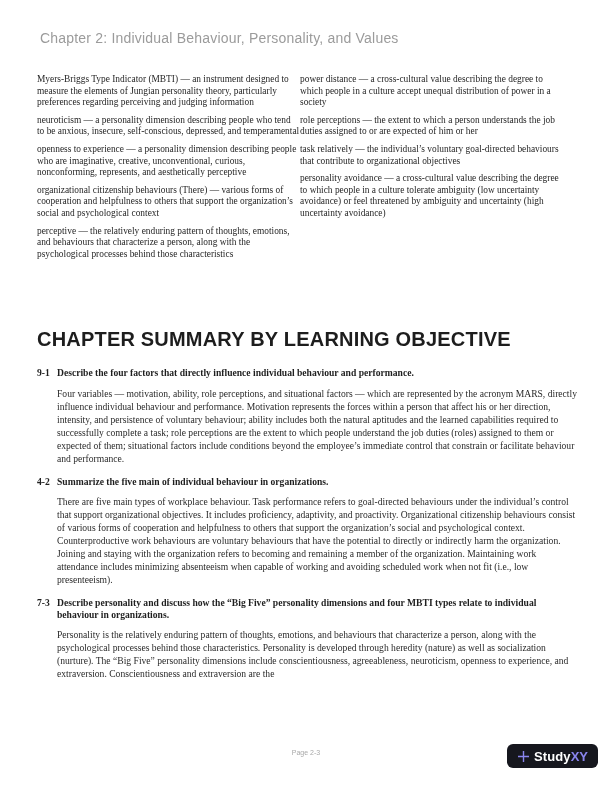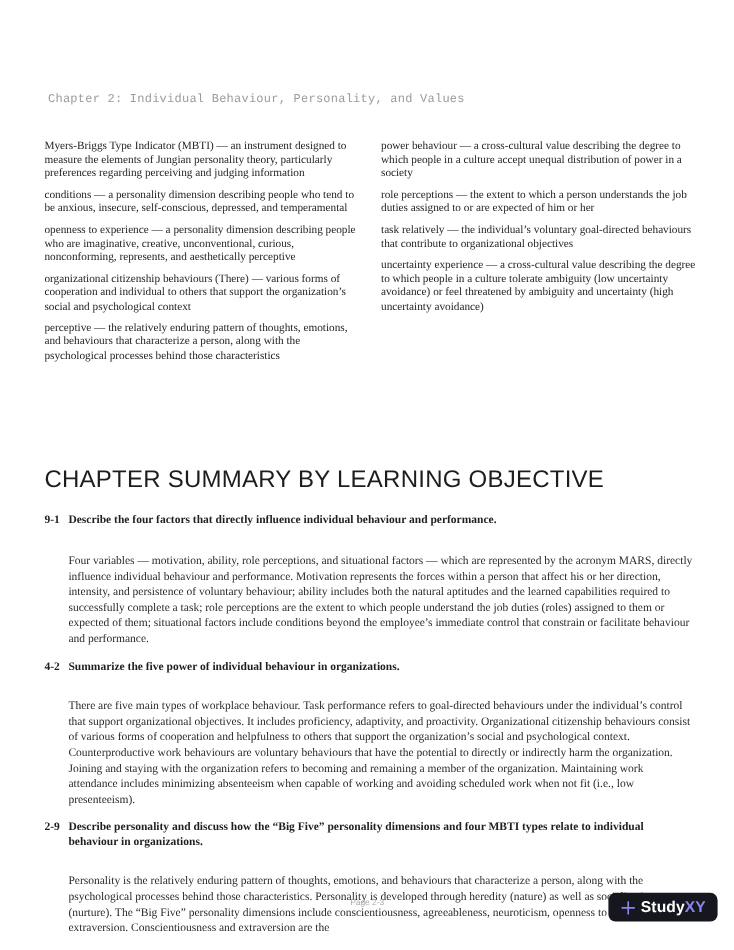--- a/index.html
+++ b/index.html
@@ -8,60 +8,58 @@
     width:612px;height:792px;
     margin:0 auto;
     background:#ffffff;
     font-family:"Liberation Serif", serif;
     color:#262626;
     overflow:hidden;
     box-sizing:border-box;
   }
   .content{padding:30px 32px 0 37px;}
   .running-head{
-    font-family:Liberation Mono, monospace;
-    font-size:10px;
+    font-family:Liberation Sans, sans-serif;
+    font-size:14px;
     color:#9b9b9b;
     letter-spacing:0.2px;
     margin-left:3px;
-    margin-top:48px;
   }
   .glossary{
     display:flex;
-    gap:18px;
     margin-top:28px;
   }
   .gloss-col{
     width:263px;
     font-size:9.4px;
     line-height:11.6px;
   }
   .gloss-entry{margin:0 0 6px 0;}
   .term{color:#262626;}
   .summary-title{
     font-family:"Liberation Sans", sans-serif;
     font-size:20px;
-    font-weight:400;
+    font-weight:700;
     color:#1d1d1d;
     letter-spacing:0.2px;
-    margin:80px 0 0 0;
+    margin:62px 0 0 0;
   }
   .objectives{margin-top:16px;}
   .objective{margin-bottom:11px;}
   .obj-heading{
     display:flex;
     font-weight:700;
     font-size:9.6px;
     line-height:12.2px;
     color:#1f1f1f;
   }
   .obj-num{flex:0 0 20px;}
   .obj-title{flex:1;padding-right:4px;}
   .obj-body{
-    margin:20px 0 0 20px;
+    margin:7px 0 0 20px;
     font-size:9.6px;
     line-height:13px;
     color:#2a2a2a;
     padding-right:2px;
   }
   .footer-page{
     position:absolute;
     left:0;right:0;
     bottom:36px;
     text-align:center;
@@ -89,56 +87,56 @@
 <body>
 
 <div class="page">
   <div class="content">
 
     <div class="running-head">Chapter 2: Individual Behaviour, Personality, and Values</div>
 
     <div class="glossary">
       <div class="gloss-col">
         <p class="gloss-entry"><span class="term">Myers-Briggs Type Indicator (MBTI)</span> <span>— an instrument designed to measure the elements of Jungian personality theory, particularly preferences regarding perceiving and judging information</span></p>
-        <p class="gloss-entry"><span class="term">conditions</span> <span>— a personality dimension describing people who tend to be anxious, insecure, self-conscious, depressed, and temperamental</span></p>
+        <p class="gloss-entry"><span class="term">neuroticism</span> <span>— a personality dimension describing people who tend to be anxious, insecure, self-conscious, depressed, and temperamental</span></p>
         <p class="gloss-entry"><span class="term">openness to experience</span> <span>— a personality dimension describing people who are imaginative, creative, unconventional, curious, nonconforming, represents, and aesthetically perceptive</span></p>
-        <p class="gloss-entry"><span class="term">organizational citizenship behaviours (There)</span> <span>— various forms of cooperation and individual to others that support the organization’s social and psychological context</span></p>
+        <p class="gloss-entry"><span class="term">organizational citizenship behaviours (There)</span> <span>— various forms of cooperation and helpfulness to others that support the organization’s social and psychological context</span></p>
         <p class="gloss-entry"><span class="term">perceptive</span> <span>— the relatively enduring pattern of thoughts, emotions, and behaviours that characterize a person, along with the psychological processes behind those characteristics</span></p>
       </div>
       <div class="gloss-col">
-        <p class="gloss-entry"><span class="term">power behaviour</span> <span>— a cross-cultural value describing the degree to which people in a culture accept unequal distribution of power in a society</span></p>
+        <p class="gloss-entry"><span class="term">power distance</span> <span>— a cross-cultural value describing the degree to which people in a culture accept unequal distribution of power in a society</span></p>
         <p class="gloss-entry"><span class="term">role perceptions</span> <span>— the extent to which a person understands the job duties assigned to or are expected of him or her</span></p>
         <p class="gloss-entry"><span class="term">task relatively</span> <span>— the individual’s voluntary goal-directed behaviours that contribute to organizational objectives</span></p>
-        <p class="gloss-entry"><span class="term">uncertainty experience</span> <span>— a cross-cultural value describing the degree to which people in a culture tolerate ambiguity (low uncertainty avoidance) or feel threatened by ambiguity and uncertainty (high uncertainty avoidance)</span></p>
+        <p class="gloss-entry"><span class="term">personality avoidance</span> <span>— a cross-cultural value describing the degree to which people in a culture tolerate ambiguity (low uncertainty avoidance) or feel threatened by ambiguity and uncertainty (high uncertainty avoidance)</span></p>
       </div>
     </div>
 
     <h1 class="summary-title">CHAPTER SUMMARY BY LEARNING OBJECTIVE</h1>
 
     <div class="objectives">
 
       <div class="objective">
         <div class="obj-heading">
           <span class="obj-num">9-1</span>
           <span class="obj-title">Describe the four factors that directly influence individual behaviour and performance.</span>
         </div>
         <p class="obj-body">Four variables — motivation, ability, role perceptions, and situational factors — which are represented by the acronym MARS, directly influence individual behaviour and performance. Motivation represents the forces within a person that affect his or her direction, intensity, and persistence of voluntary behaviour; ability includes both the natural aptitudes and the learned capabilities required to successfully complete a task; role perceptions are the extent to which people understand the job duties (roles) assigned to them or expected of them; situational factors include conditions beyond the employee’s immediate control that constrain or facilitate behaviour and performance.</p>
       </div>
 
       <div class="objective">
         <div class="obj-heading">
           <span class="obj-num">4-2</span>
-          <span class="obj-title">Summarize the five power of individual behaviour in organizations.</span>
+          <span class="obj-title">Summarize the five main of individual behaviour in organizations.</span>
         </div>
         <p class="obj-body">There are five main types of workplace behaviour. Task performance refers to goal-directed behaviours under the individual’s control that support organizational objectives. It includes proficiency, adaptivity, and proactivity. Organizational citizenship behaviours consist of various forms of cooperation and helpfulness to others that support the organization’s social and psychological context. Counterproductive work behaviours are voluntary behaviours that have the potential to directly or indirectly harm the organization. Joining and staying with the organization refers to becoming and remaining a member of the organization. Maintaining work attendance includes minimizing absenteeism when capable of working and avoiding scheduled work when not fit (i.e., low presenteeism).</p>
       </div>
 
       <div class="objective">
         <div class="obj-heading">
-          <span class="obj-num">2-9</span>
+          <span class="obj-num">7-3</span>
           <span class="obj-title">Describe personality and discuss how the “Big Five” personality dimensions and four MBTI types relate to individual behaviour in organizations.</span>
         </div>
         <p class="obj-body">Personality is the relatively enduring pattern of thoughts, emotions, and behaviours that characterize a person, along with the psychological processes behind those characteristics. Personality is developed through heredity (nature) as well as socialization (nurture). The “Big Five” personality dimensions include conscientiousness, agreeableness, neuroticism, openness to experience, and extraversion. Conscientiousness and extraversion are the</p>
       </div>
 
     </div>
   </div>
 
   <div class="footer-page">Page 2-3</div>
 

